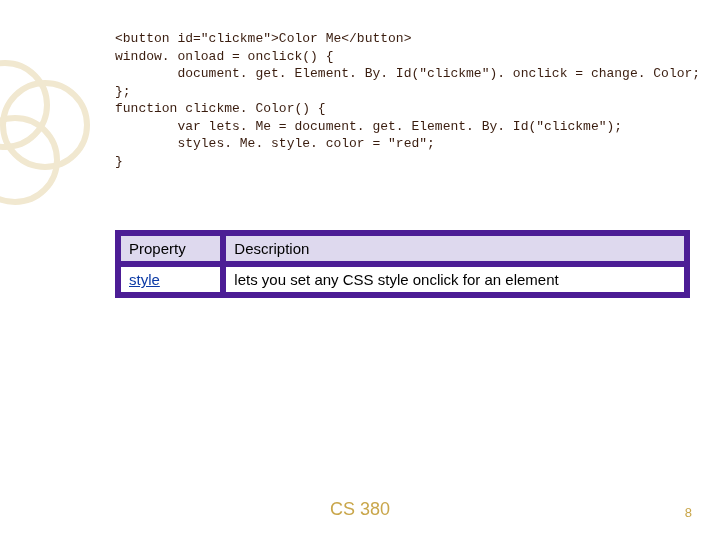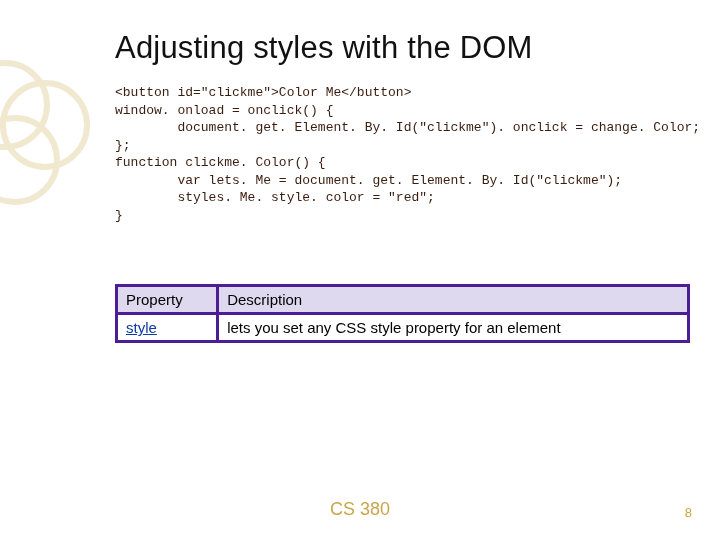--- a/index.html
+++ b/index.html
@@ -48,21 +48,21 @@
     color: #3a1d0f;
     white-space: pre;
     margin-bottom: 60px;
   }
   table.prop {
     width: 100%;
     border-collapse: collapse;
     font-size: 15px;
   }
   table.prop th, table.prop td {
-    border: 3px solid #4c1d95;
+    border: 6px solid #4c1d95;
     padding: 4px 8px;
     text-align: left;
     vertical-align: top;
   }
   table.prop th {
     background: #ded9ee;
     font-weight: 400;
   }
   .link { color: #0b3aa5; text-decoration: underline; margin-top: 40px; }
   .footer-center {
@@ -85,39 +85,38 @@
 </head>
 <body>
 
 <div class="rings">
   <div class="ring r1"></div>
   <div class="ring r2"></div>
   <div class="ring r3"></div>
 </div>
 
 <div class="slide">
-  <h1 class="title">Adjusting styles with the DOM</h1>
 
   <div class="code"><span>&lt;button id="clickme"&gt;Color Me&lt;/button&gt;</span>
 <span>window. onload = onclick() {</span>
 <span>        document. get. Element. By. Id("clickme"). onclick = change. Color;</span>
 <span>};</span>
 <span>function clickme. Color() {</span>
 <span>        var lets. Me = document. get. Element. By. Id("clickme");</span>
 <span>        styles. Me. style. color = "red";</span>
 <span>}</span></div>
 
   <table class="prop">
     <tbody>
         <tr>
       <th>Property</th>
       <th>Description</th>
     </tr>
     <tr>
       <td><span class="link">style</span></td>
-      <td>lets you set any CSS style property for an element</td>
+      <td>lets you set any CSS style onclick for an element</td>
     </tr>
   </tbody>
     </table>
 </div>
 
 <div class="footer-center">CS 380</div>
 <div class="footer-right">8</div>
 
 </body></html>

